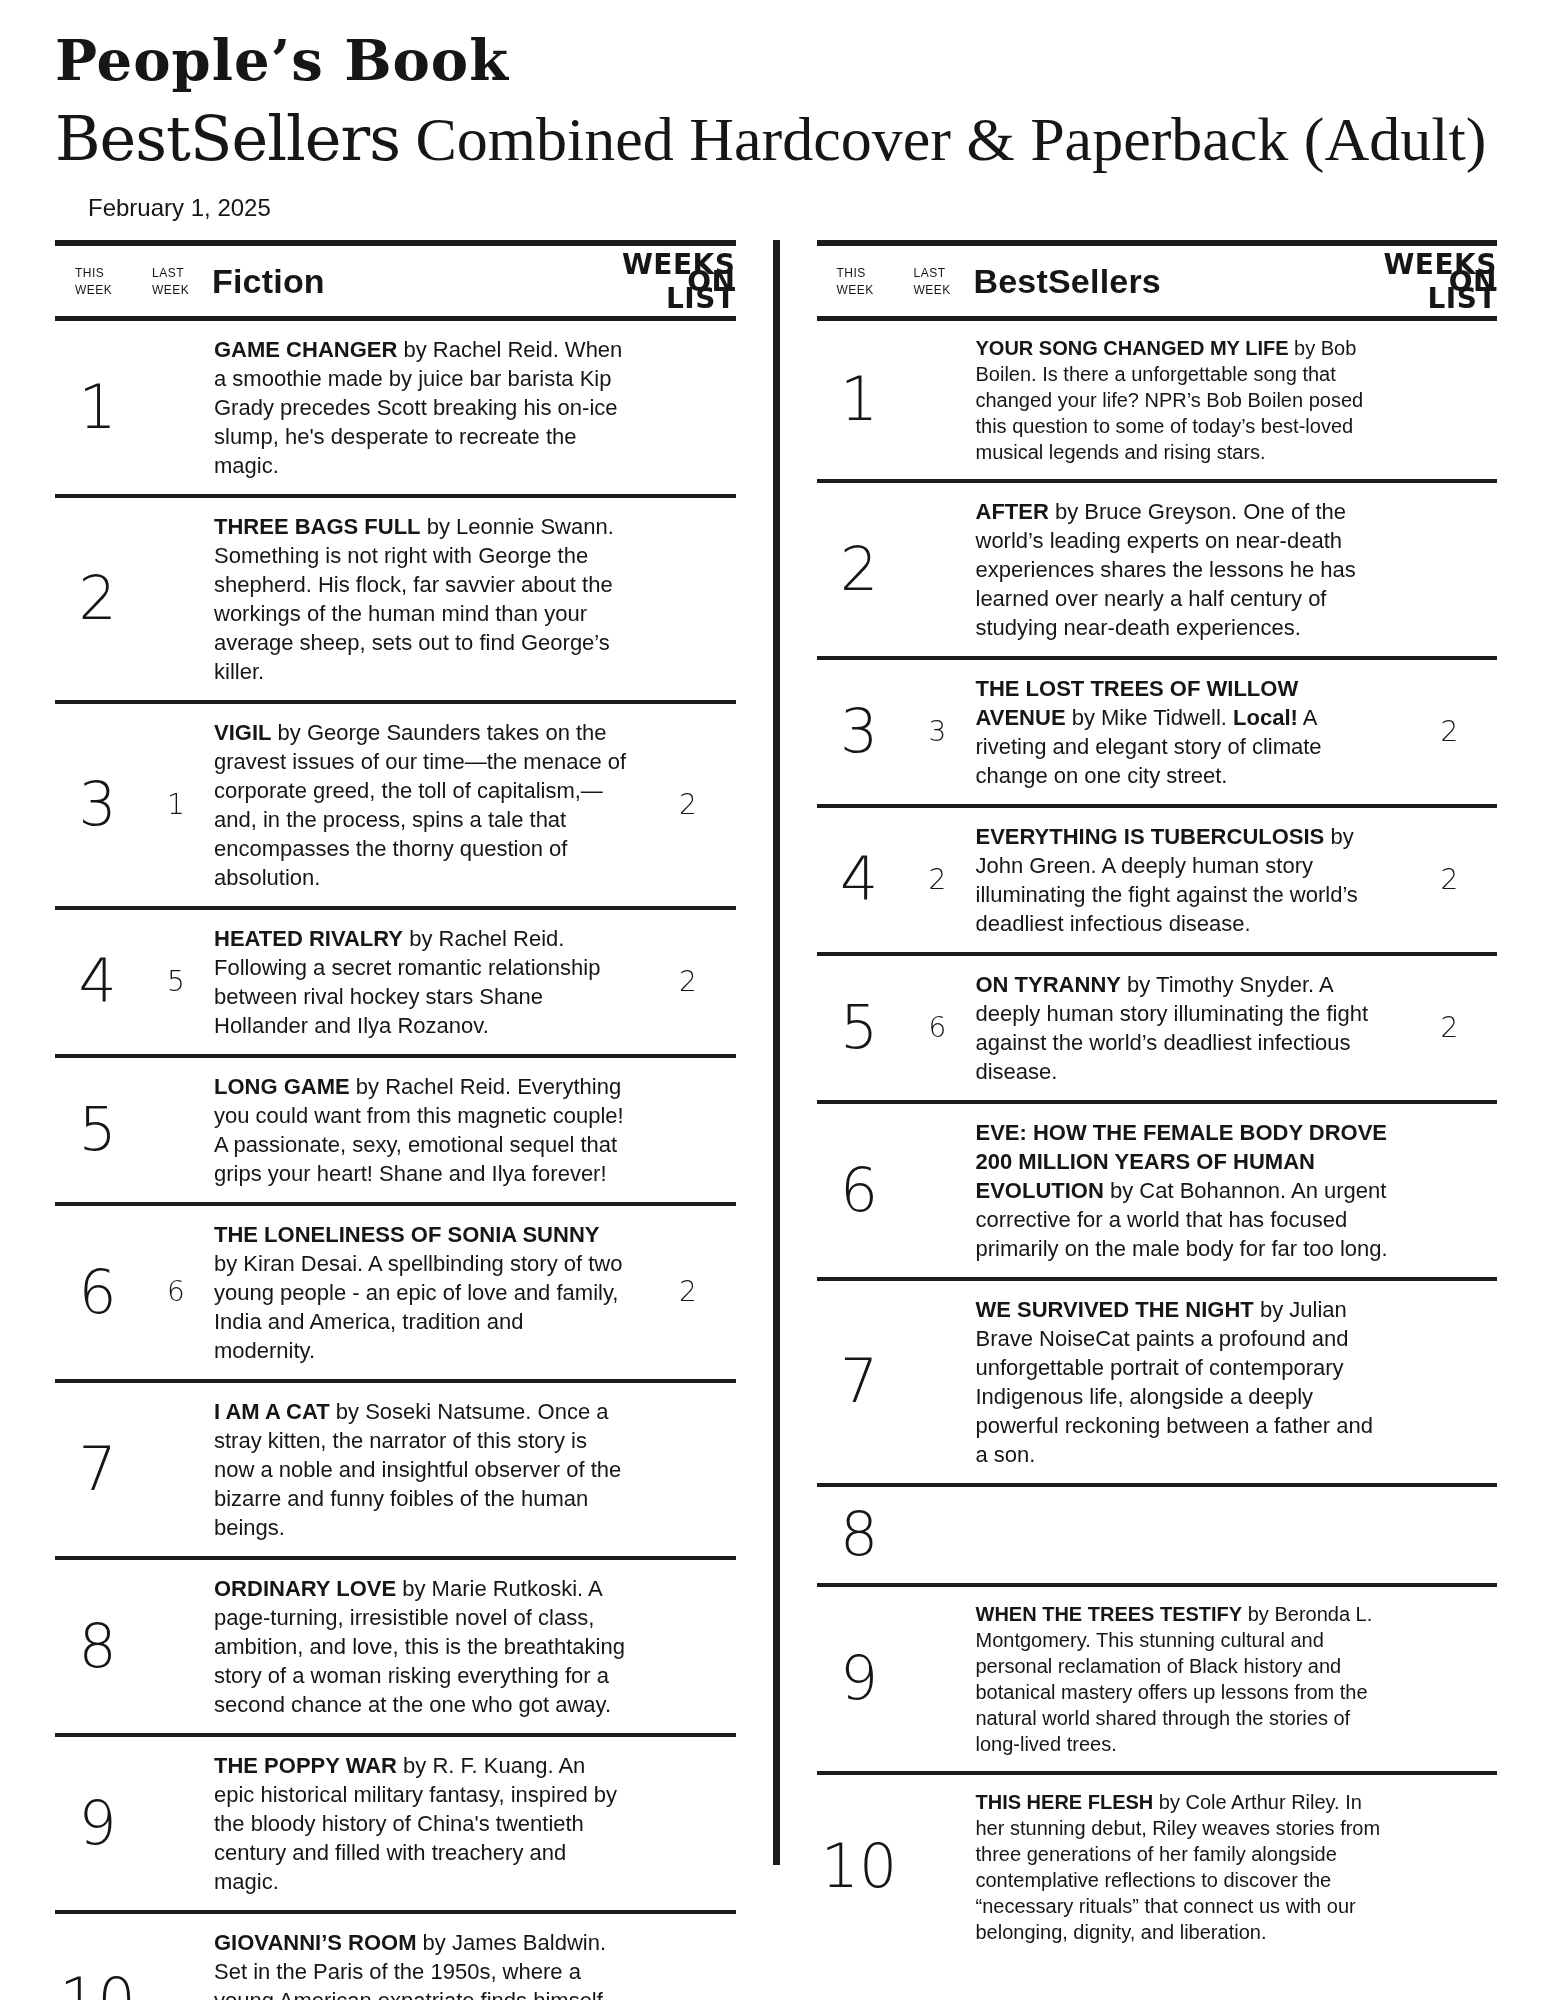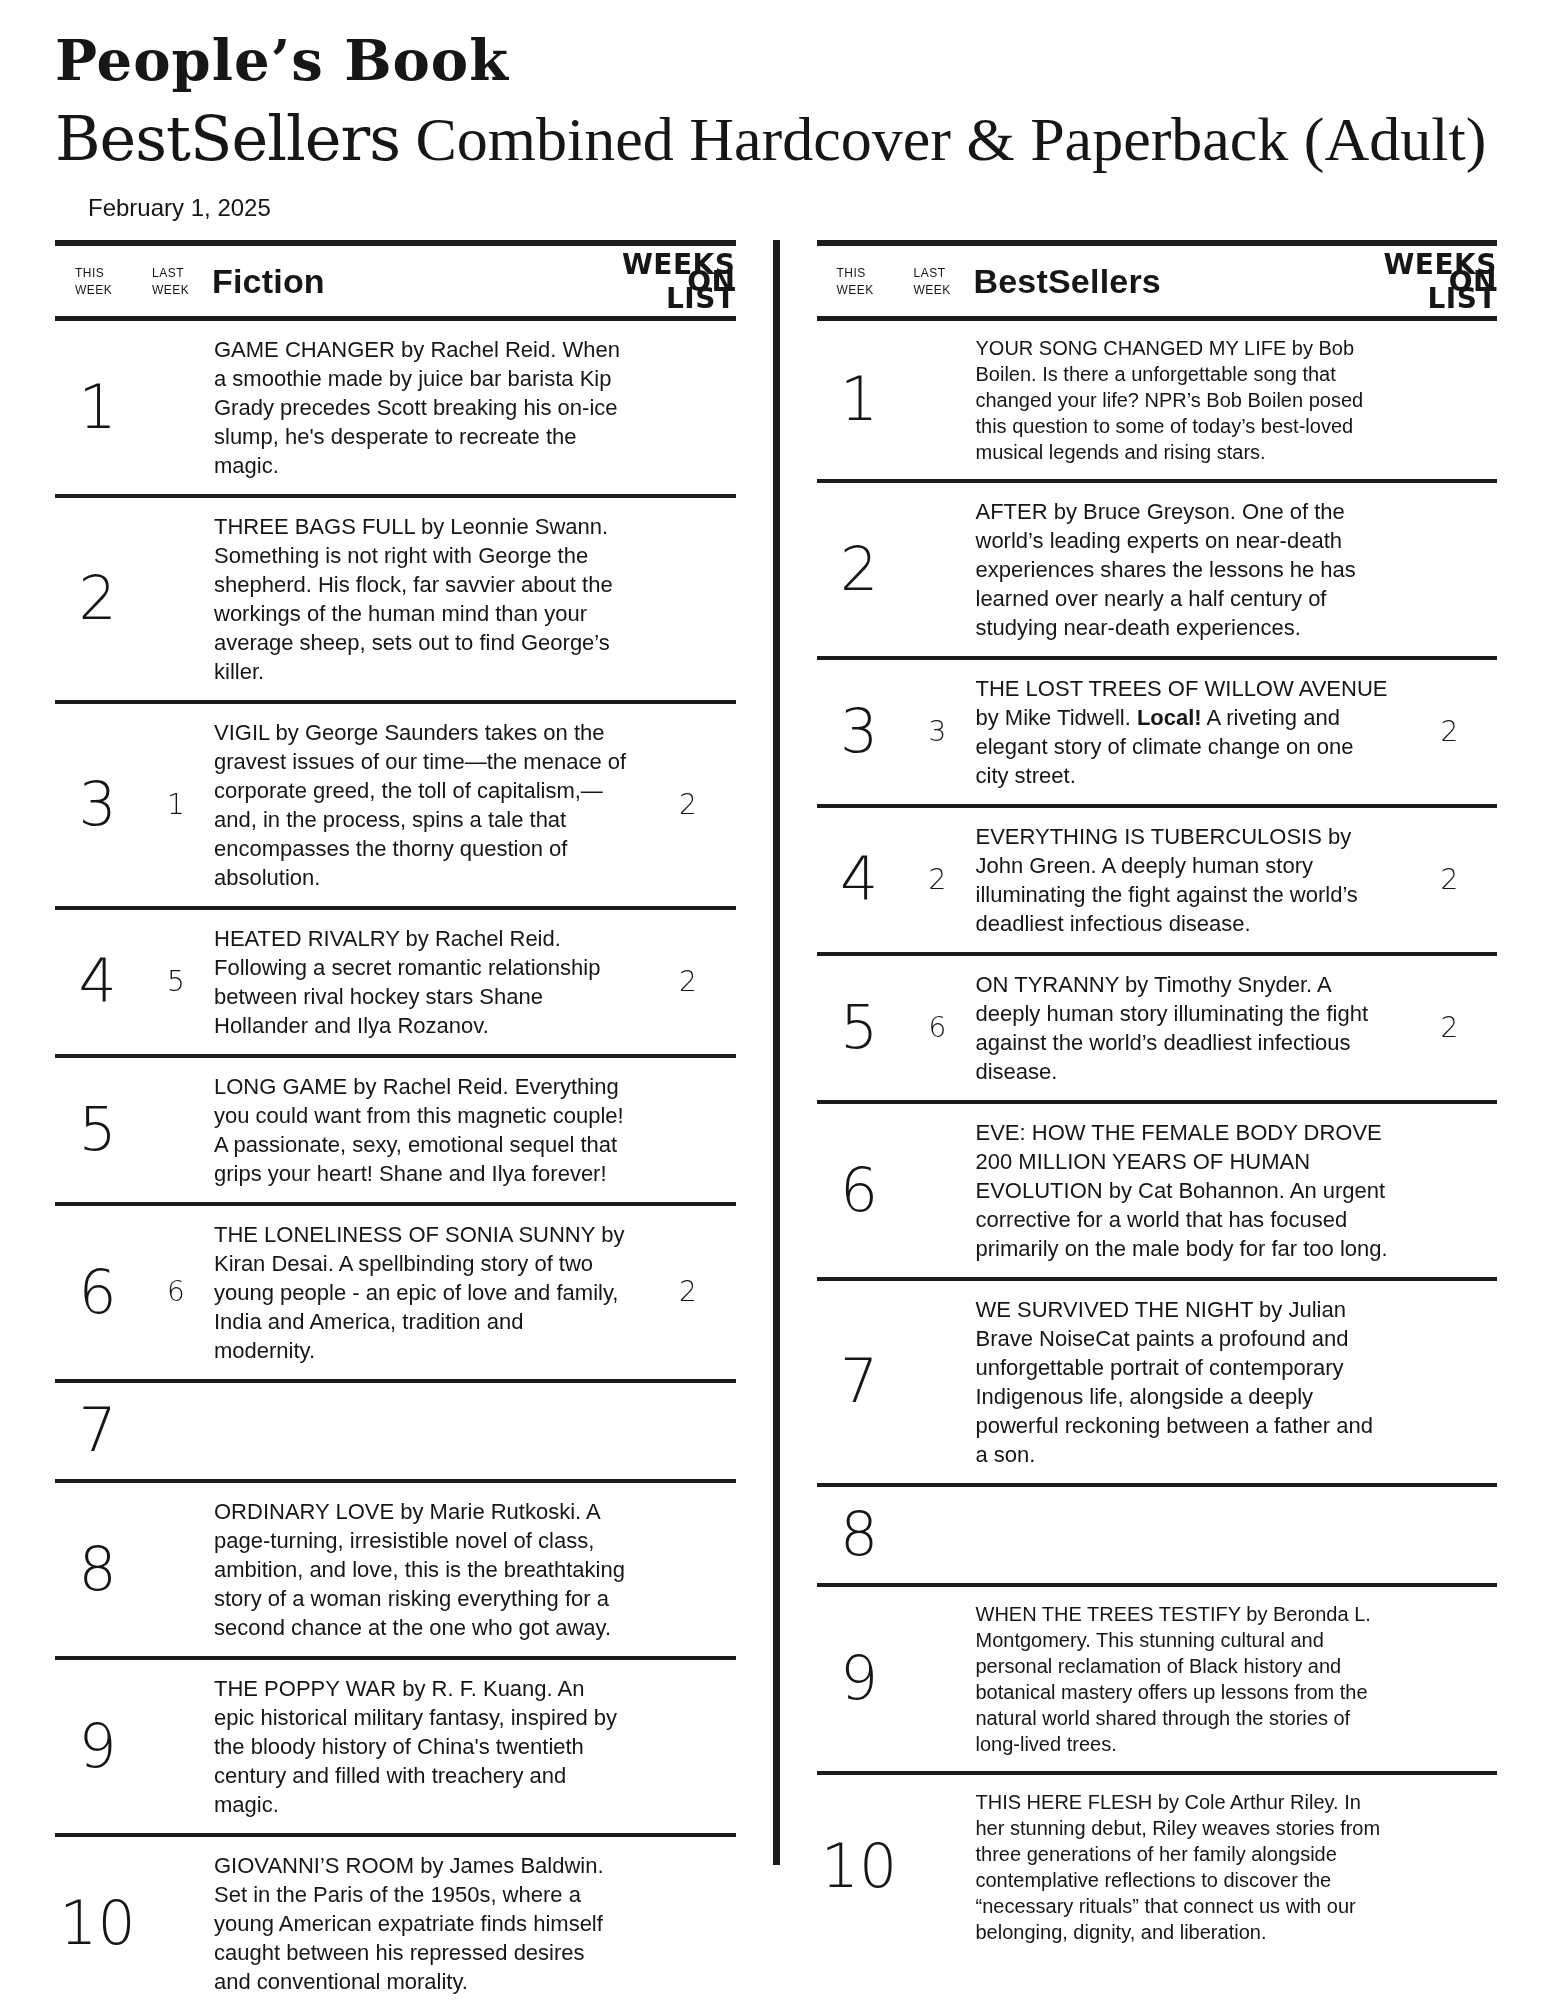--- a/index.html
+++ b/index.html
@@ -71,21 +71,21 @@
   .lastweek,.weeks{
     font-size:28px;font-weight:300;
     text-align:center;align-self:center;
     font-family:"DejaVu Sans",sans-serif;
   }
   .desc{
     margin:0;padding:2px 14px 0 2px;
     font-size:22px;line-height:29px;
   }
   .row.small .desc{font-size:20px;line-height:26px;}
-  .title{font-weight:normal;}
+  .title{font-weight:bold;}
   .bseg{font-weight:bold;}
 </style>
 </head>
 <body>
 
 <header>
   <div class="masthead">People’s Book</div>
   <h1 class="page-title"><span class="t-bold">BestSellers</span><span class="t-rest"> Combined Hardcover &amp; Paperback (Adult)</span></h1>
   <div class="issue-date">February 1, 2025</div>
 </header>
@@ -141,20 +141,21 @@
   </article>
         <article class="row">
     <div class="rank">6</div>
     <div class="lastweek">6</div>
     <p class="desc"><span class="title">THE LONELINESS OF SONIA SUNNY</span><span class="body"><span> by Kiran Desai. A spellbinding story of two young people - an epic of love and family, India and America, tradition and modernity.</span></span></p>
     <div class="weeks">2</div>
   </article>
         <article class="row">
     <div class="rank">7</div>
     <div class="lastweek"></div>
+    <p class="desc"><span class="title">I AM A CAT</span><span class="body"><span> by Soseki Natsume. Once a stray kitten, the narrator of this story is now a noble and insightful observer of the bizarre and funny foibles of the human beings.</span></span></p>
     <div class="weeks"></div>
   </article>
         <article class="row">
     <div class="rank">8</div>
     <div class="lastweek"></div>
     <p class="desc"><span class="title">ORDINARY LOVE</span><span class="body"><span> by Marie Rutkoski. A page-turning, irresistible novel of class, ambition, and love, this is the breathtaking story of a woman risking everything for a second chance at the one who got away.</span></span></p>
     <div class="weeks"></div>
   </article>
         <article class="row">
     <div class="rank">9</div>

